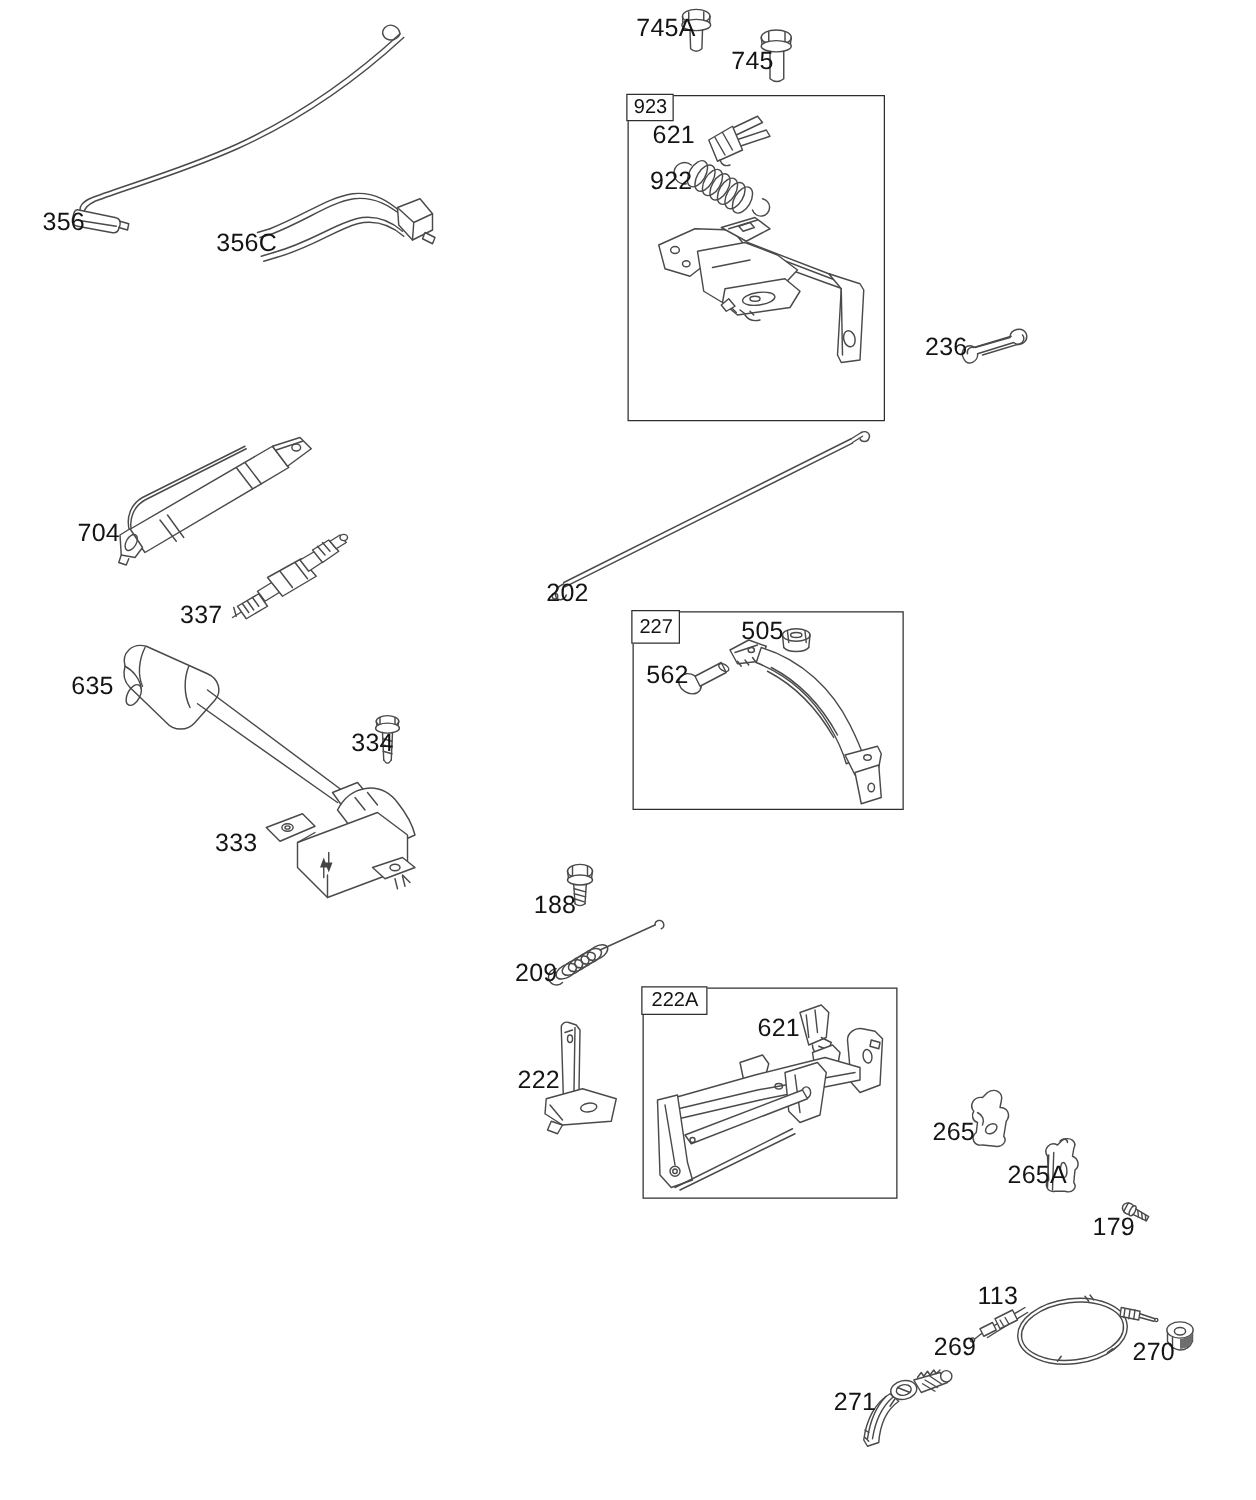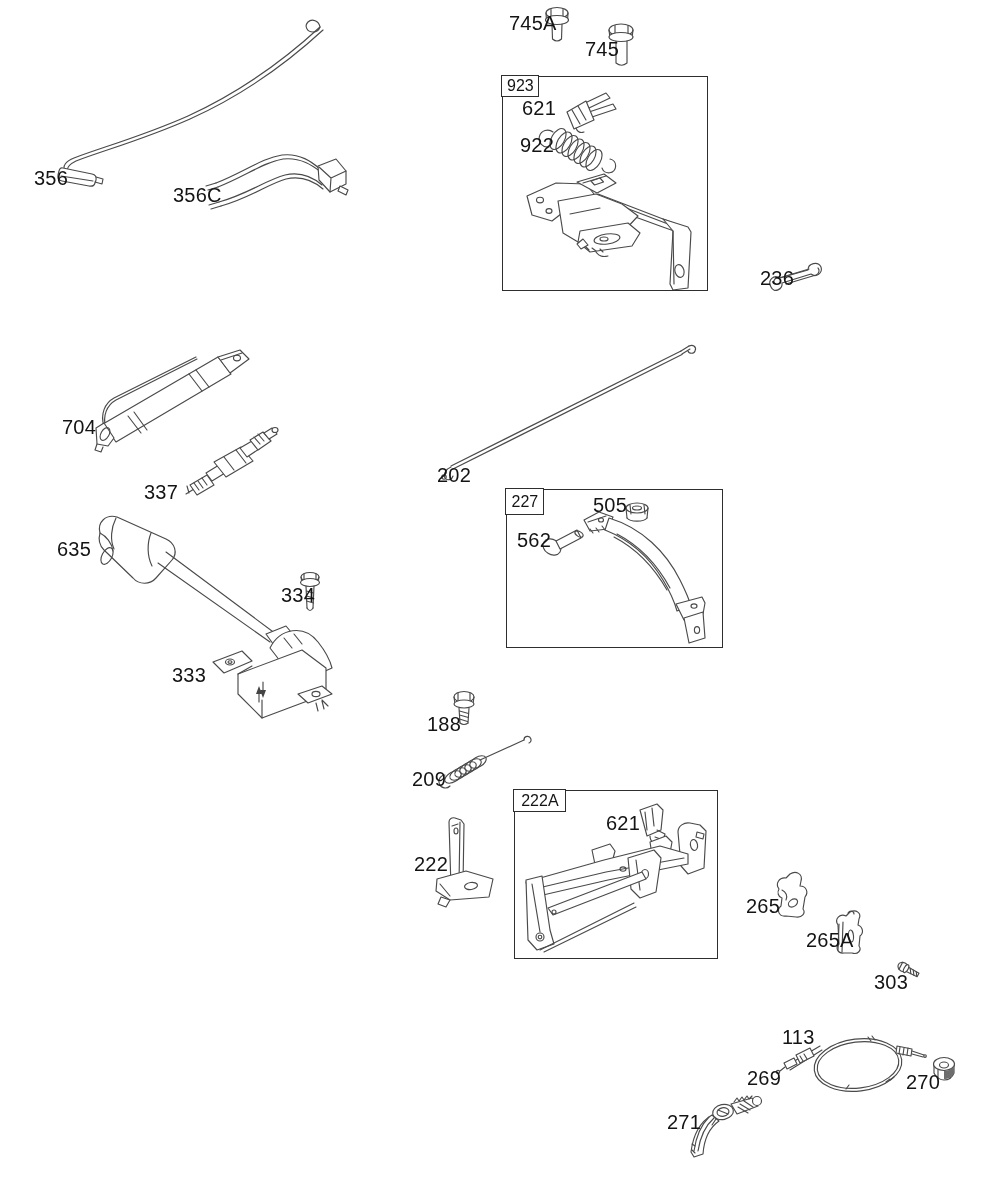--- a/index.html
+++ b/index.html
@@ -325,52 +325,52 @@
       <path fill="#fff" d="M731,1104 L752,1098 L758,1106 L737,1114 Z"></path>
       <path d="M734,1102 l3,-4 l2,3 l3,-4 l2,3 l3,-4 l2,3 l3,-3"></path>
       <path d="M740,1104 l10,6 M738,1107 l10,6 M744,1101 l9,6"></path>
       <circle cx="757" cy="1101" r="4.5" fill="#fff"></circle>
       <ellipse cx="723" cy="1112" rx="10.5" ry="7.5" transform="rotate(-12 723 1112)" fill="#fff"></ellipse>
       <ellipse cx="723" cy="1112" rx="6" ry="4.2" transform="rotate(-12 723 1112)"></ellipse>
       <path d="M718,1110 L728,1114 M716,1119 l-4,6"></path>
     </g>
   </svg>
 
-  <div class="gbox" style="left:502px;top:76px;width:206px;height:215px">
+  <div class="gbox" style="left:502px;top:76px;width:206px;height:261px">
     <div class="gtag" style="width:38px;height:22px">923</div>
   </div>
 
   <div class="gbox" style="left:506px;top:489px;width:217px;height:159px">
     <div class="gtag" style="width:39px;height:27px">227</div>
   </div>
 
   <div class="gbox" style="left:514px;top:790px;width:204px;height:169px">
     <div class="gtag" style="width:53px;height:23px">222A</div>
   </div>
 
   <div class="lbl" style="left:509px;top:15px">745A</div>
   <div class="lbl" style="left:585px;top:41px">745</div>
   <div class="lbl" style="left:522px;top:100px">621</div>
   <div class="lbl" style="left:520px;top:137px">922</div>
-  <div class="lbl" style="left:760px;top:270px">236</div>
+  <div class="lbl" style="left:740px;top:270px">236</div>
   <div class="lbl" style="left:34px;top:170px">356</div>
   <div class="lbl" style="left:173px;top:187px">356C</div>
   <div class="lbl" style="left:62px;top:419px">704</div>
   <div class="lbl" style="left:144px;top:484px">337</div>
   <div class="lbl" style="left:57px;top:541px">635</div>
   <div class="lbl" style="left:281px;top:587px">334</div>
   <div class="lbl" style="left:172px;top:667px">333</div>
   <div class="lbl" style="left:437px;top:467px">202</div>
   <div class="lbl" style="left:593px;top:497px">505</div>
   <div class="lbl" style="left:517px;top:532px">562</div>
   <div class="lbl" style="left:427px;top:716px">188</div>
   <div class="lbl" style="left:412px;top:771px">209</div>
   <div class="lbl" style="left:606px;top:815px">621</div>
   <div class="lbl" style="left:414px;top:856px">222</div>
   <div class="lbl" style="left:746px;top:898px">265</div>
   <div class="lbl" style="left:806px;top:932px">265A</div>
-  <div class="lbl" style="left:874px;top:974px">303</div>
+  <div class="lbl" style="left:874px;top:974px">179</div>
   <div class="lbl" style="left:782px;top:1029px">113</div>
   <div class="lbl" style="left:747px;top:1070px">269</div>
   <div class="lbl" style="left:906px;top:1074px">270</div>
   <div class="lbl" style="left:667px;top:1114px">271</div>
 
 </div>
 
 </body></html>

